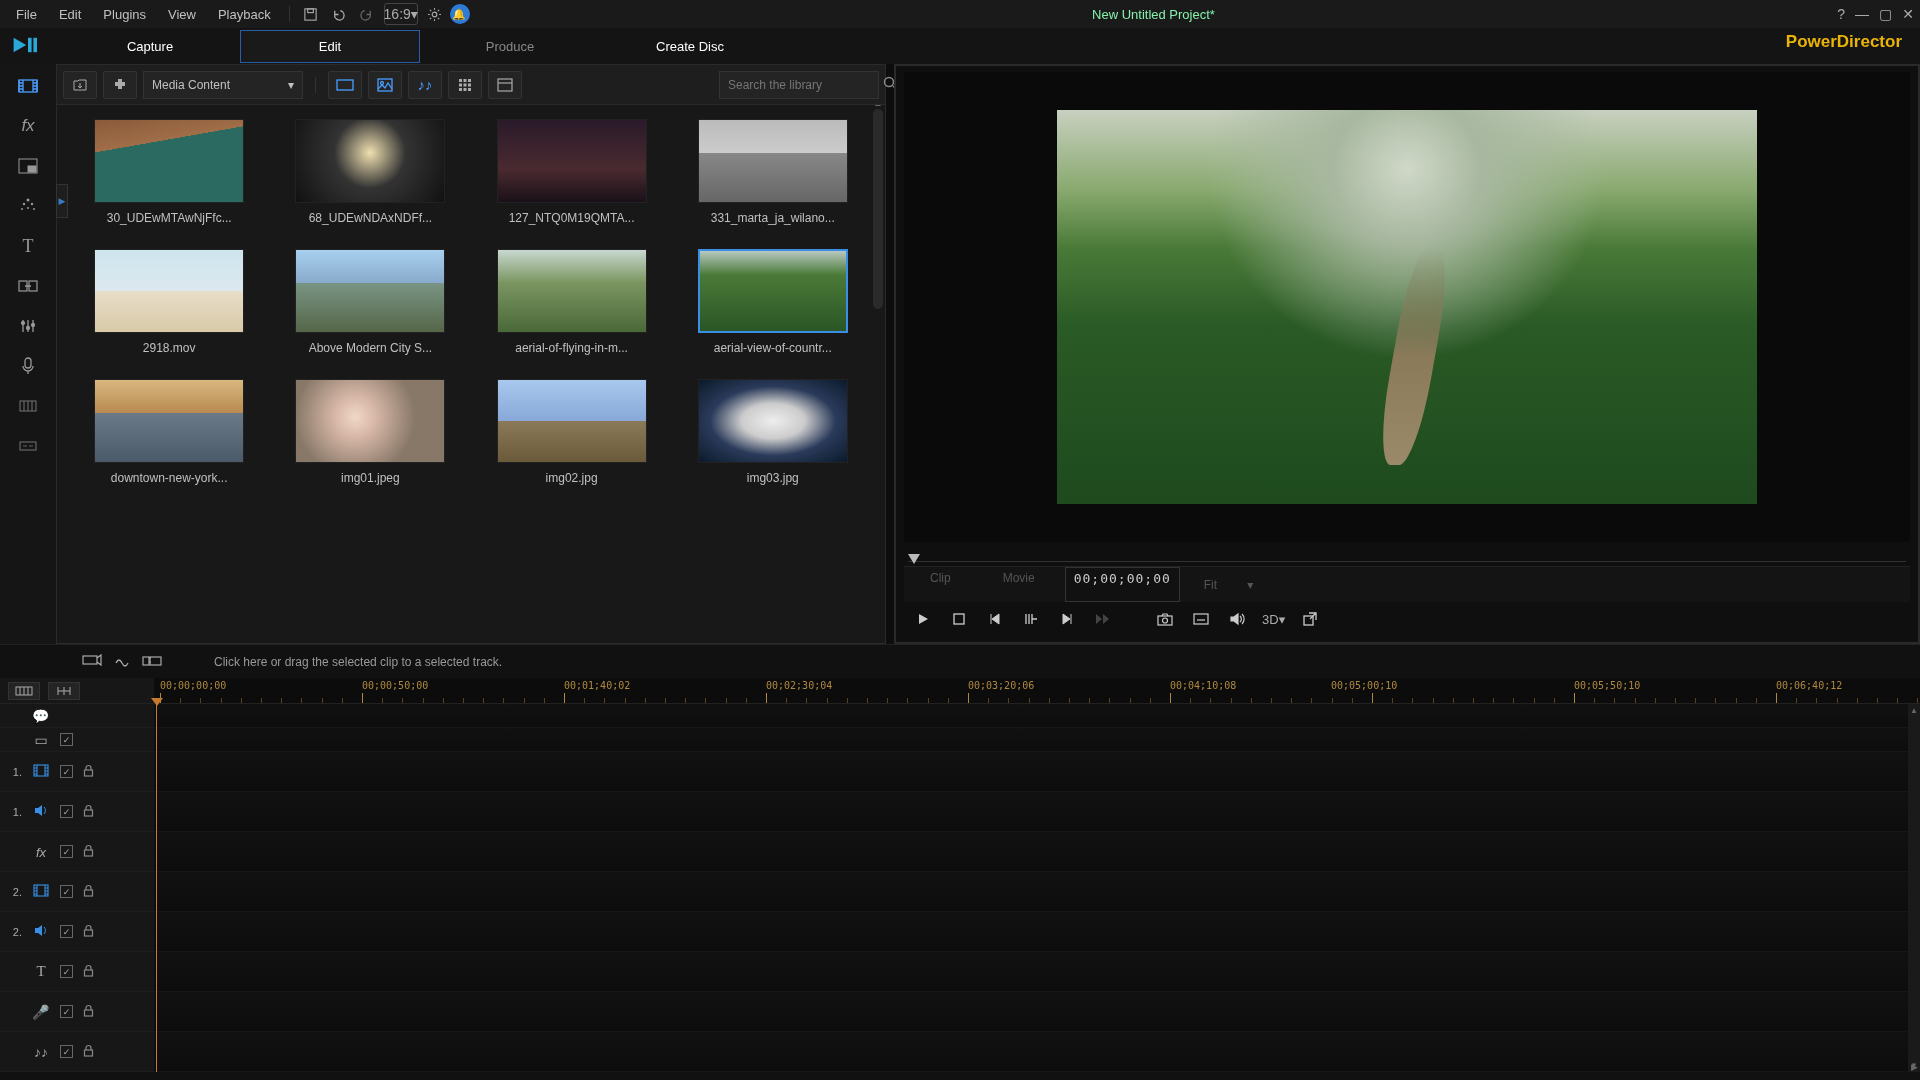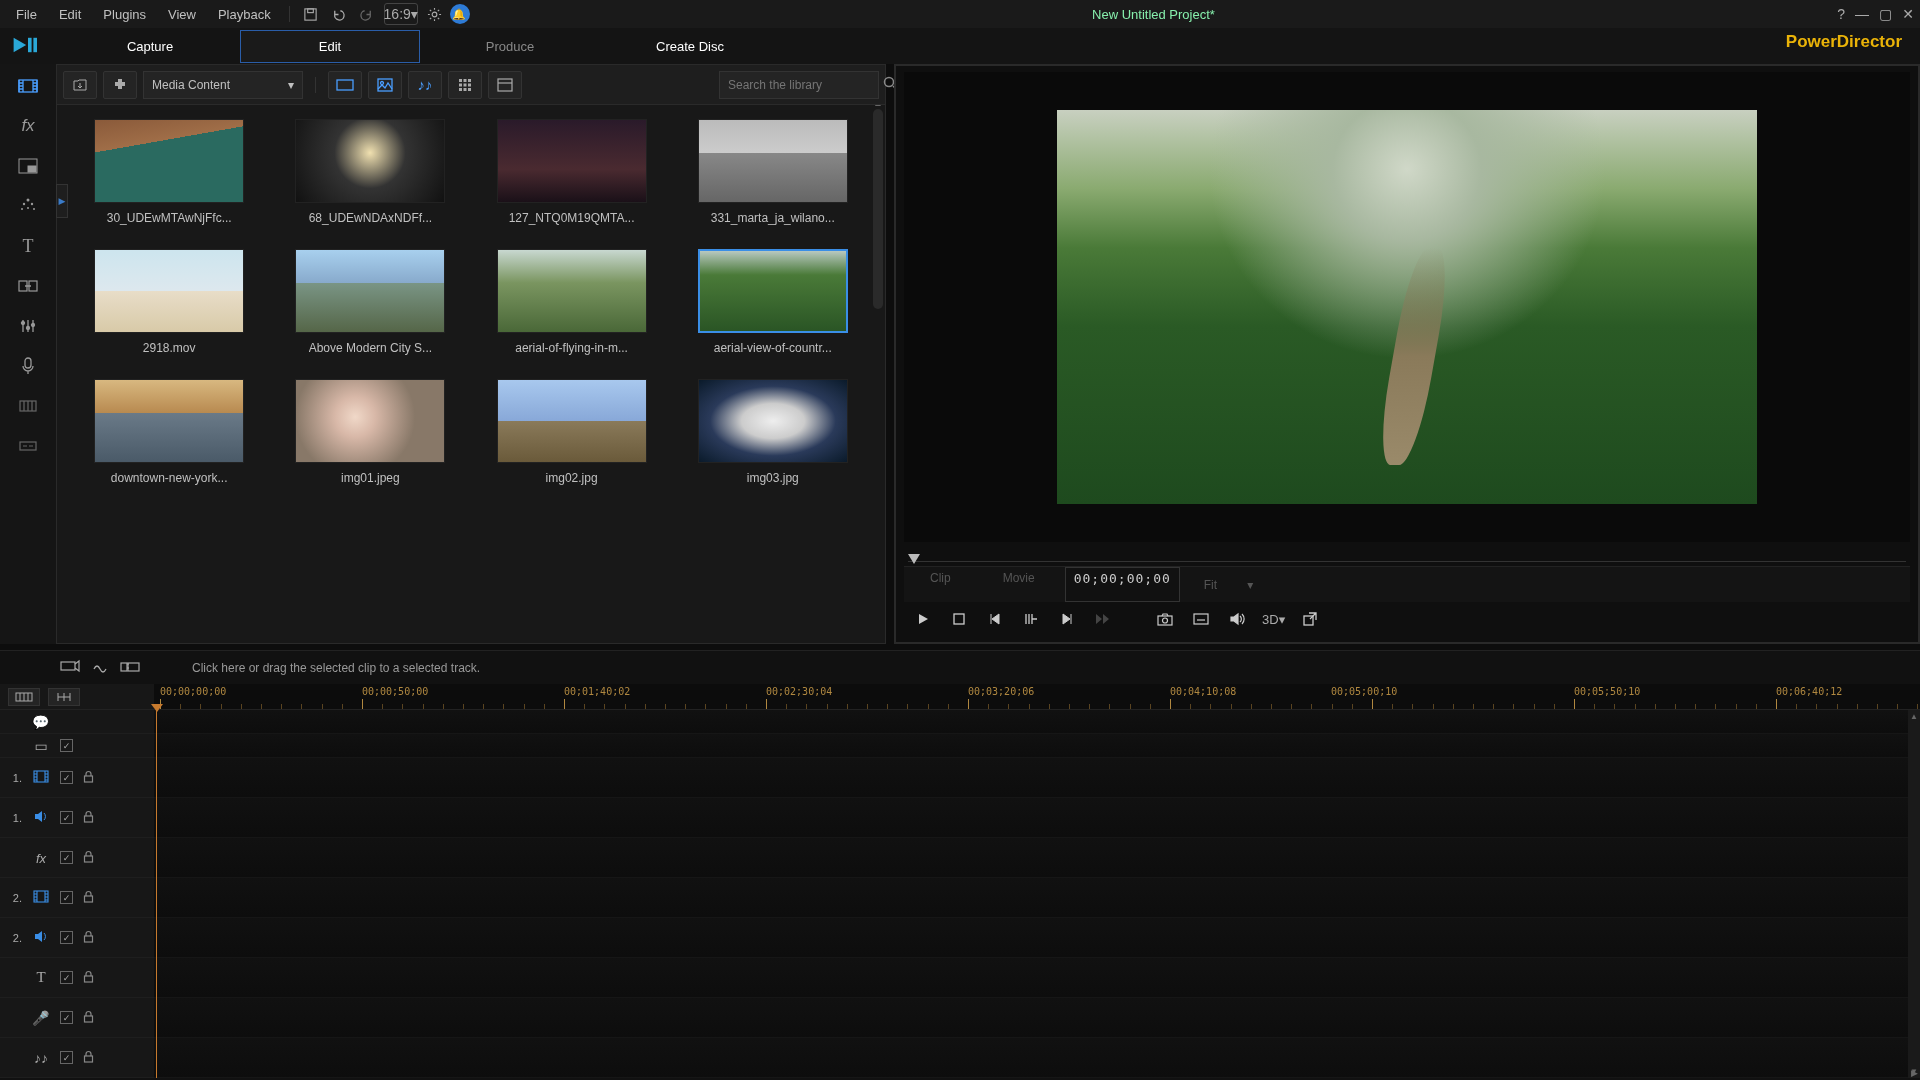--- a/index.html
+++ b/index.html
@@ -46,21 +46,21 @@
 .preview-scrub{height:20px;position:relative;margin-top:4px;}
 .scrub-line{position:absolute;top:15px;left:4px;right:4px;height:1px;background:#333;}
 .scrub-marker{position:absolute;top:8px;left:4px;width:0;height:0;border-left:6px solid transparent;border-right:6px solid transparent;border-top:10px solid #bbb;}
 .preview-controls{height:36px;display:flex;gap:8px;padding:0 4px;background:#141414;border-top:1px solid #222;}
 .pc-tab{padding:4px 22px;color:#555;font-size:12px;}
 .timecode{background:#111;border:1px solid #333;padding:3px 8px;font-family:monospace;font-size:13px;color:#ccc;letter-spacing:1px;}
 .fit-sel{color:#555;font-size:12px;padding:0 16px;display:flex;align-items:center;gap:30px;}
 .transport{height:34px;display:flex;align-items:center;gap:14px;padding:0 8px;}
 .t-btn{width:22px;height:22px;display:flex;align-items:center;justify-content:center;color:#aaa;cursor:pointer;font-size:14px;}
 .t-btn.dim{color:#444;}
-.timeline-toolbar{height:34px;background:#111;display:flex;align-items:center;padding-left:60px;gap:12px;border-top:1px solid #222;margin-top:6px;}
+.timeline-toolbar{height:34px;background:#111;display:flex;align-items:center;padding-left:82px;gap:12px;border-top:1px solid #222;}
 .tl-icon{color:#aaa;font-size:16px;}
 .tl-hint{color:#999;font-size:12px;margin-left:40px;}
 .timeline-area{background:#0f0f0f;}
 .ruler-row{height:26px;display:flex;border-bottom:1px solid #222;}
 .ruler-head{width:154px;background:#171717;display:flex;align-items:center;gap:8px;padding:0 8px;}
 .ruler-btn{width:32px;height:18px;background:#242424;border:1px solid #333;display:flex;align-items:center;justify-content:center;font-size:10px;color:#aaa;}
 .ruler-scale{flex:1;position:relative;background:#0c0c0c;overflow:hidden;}
 .tick-label{position:absolute;top:2px;font-size:10px;color:#b08840;font-family:monospace;}
 .tick{position:absolute;bottom:0;width:1px;background:#b08840;}
 .tick.major{height:10px;}

